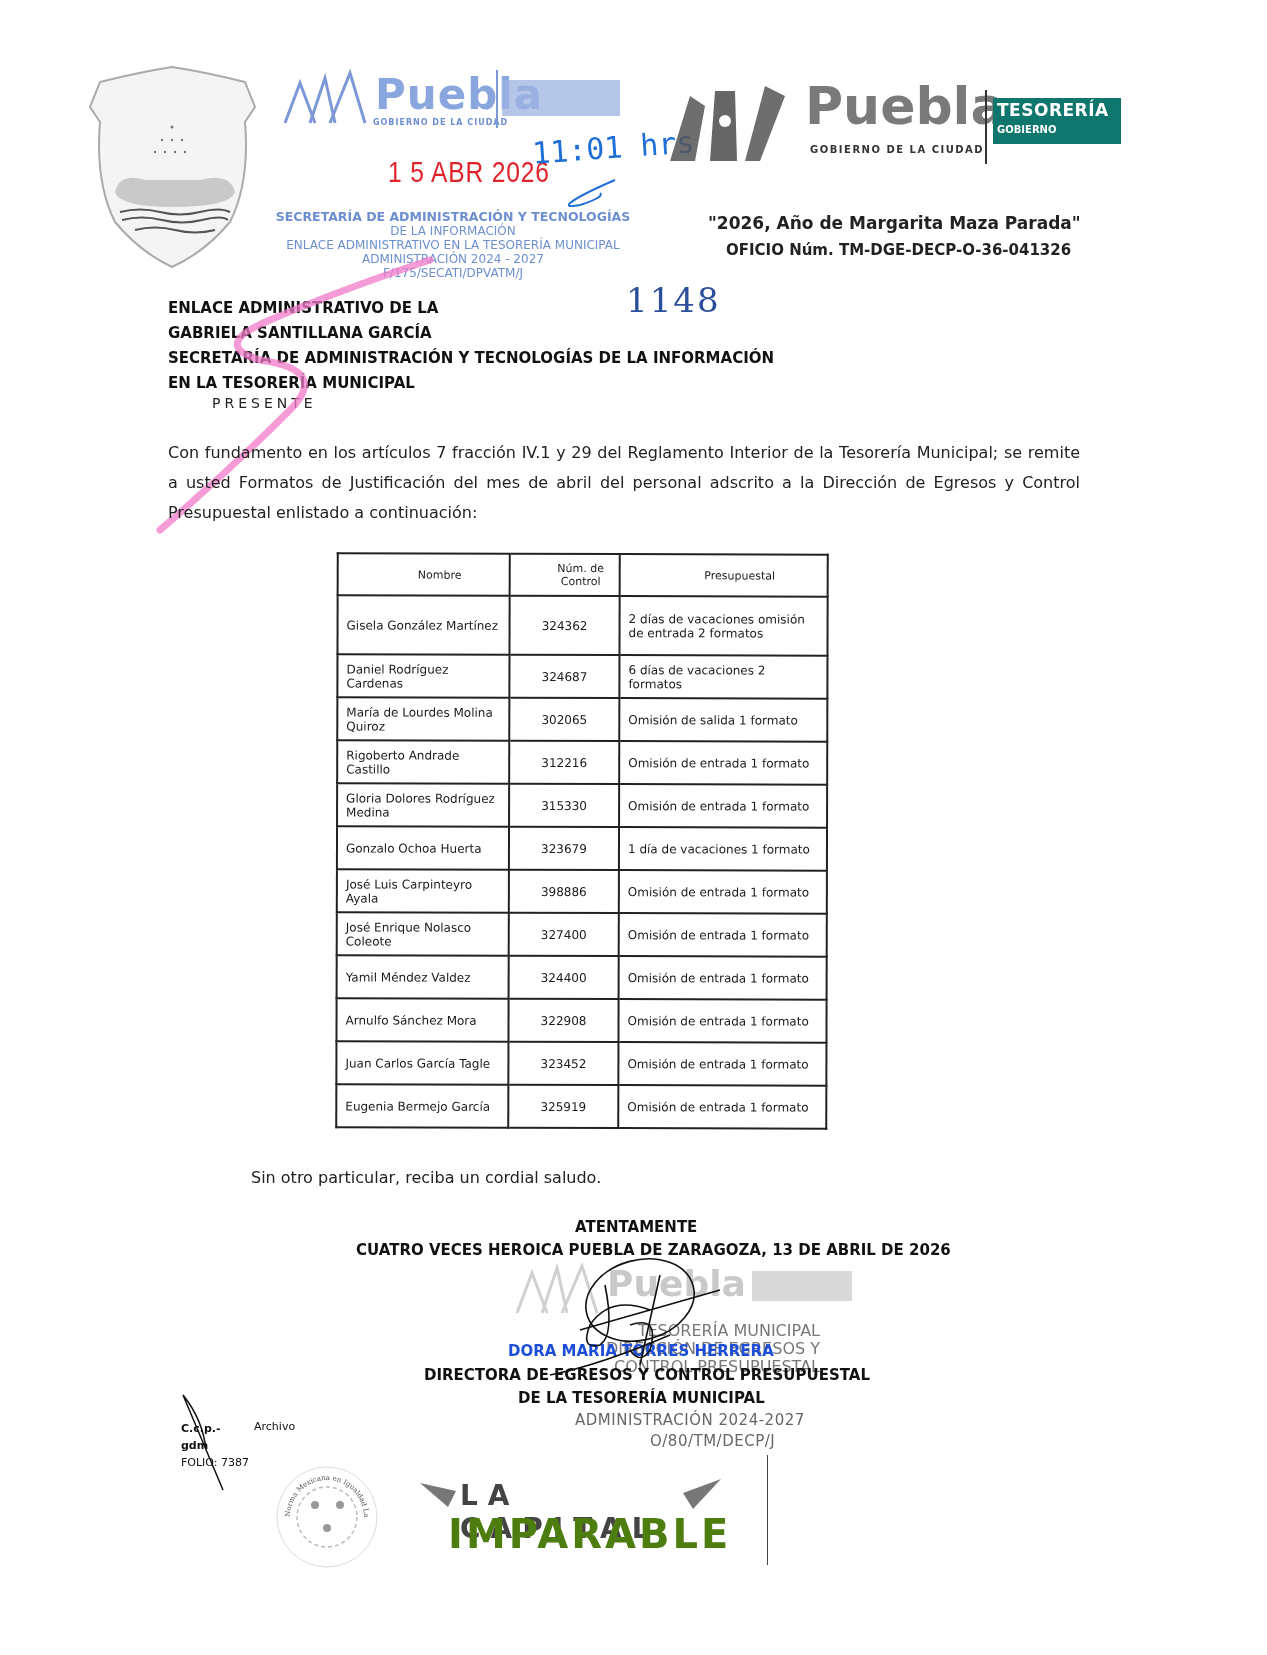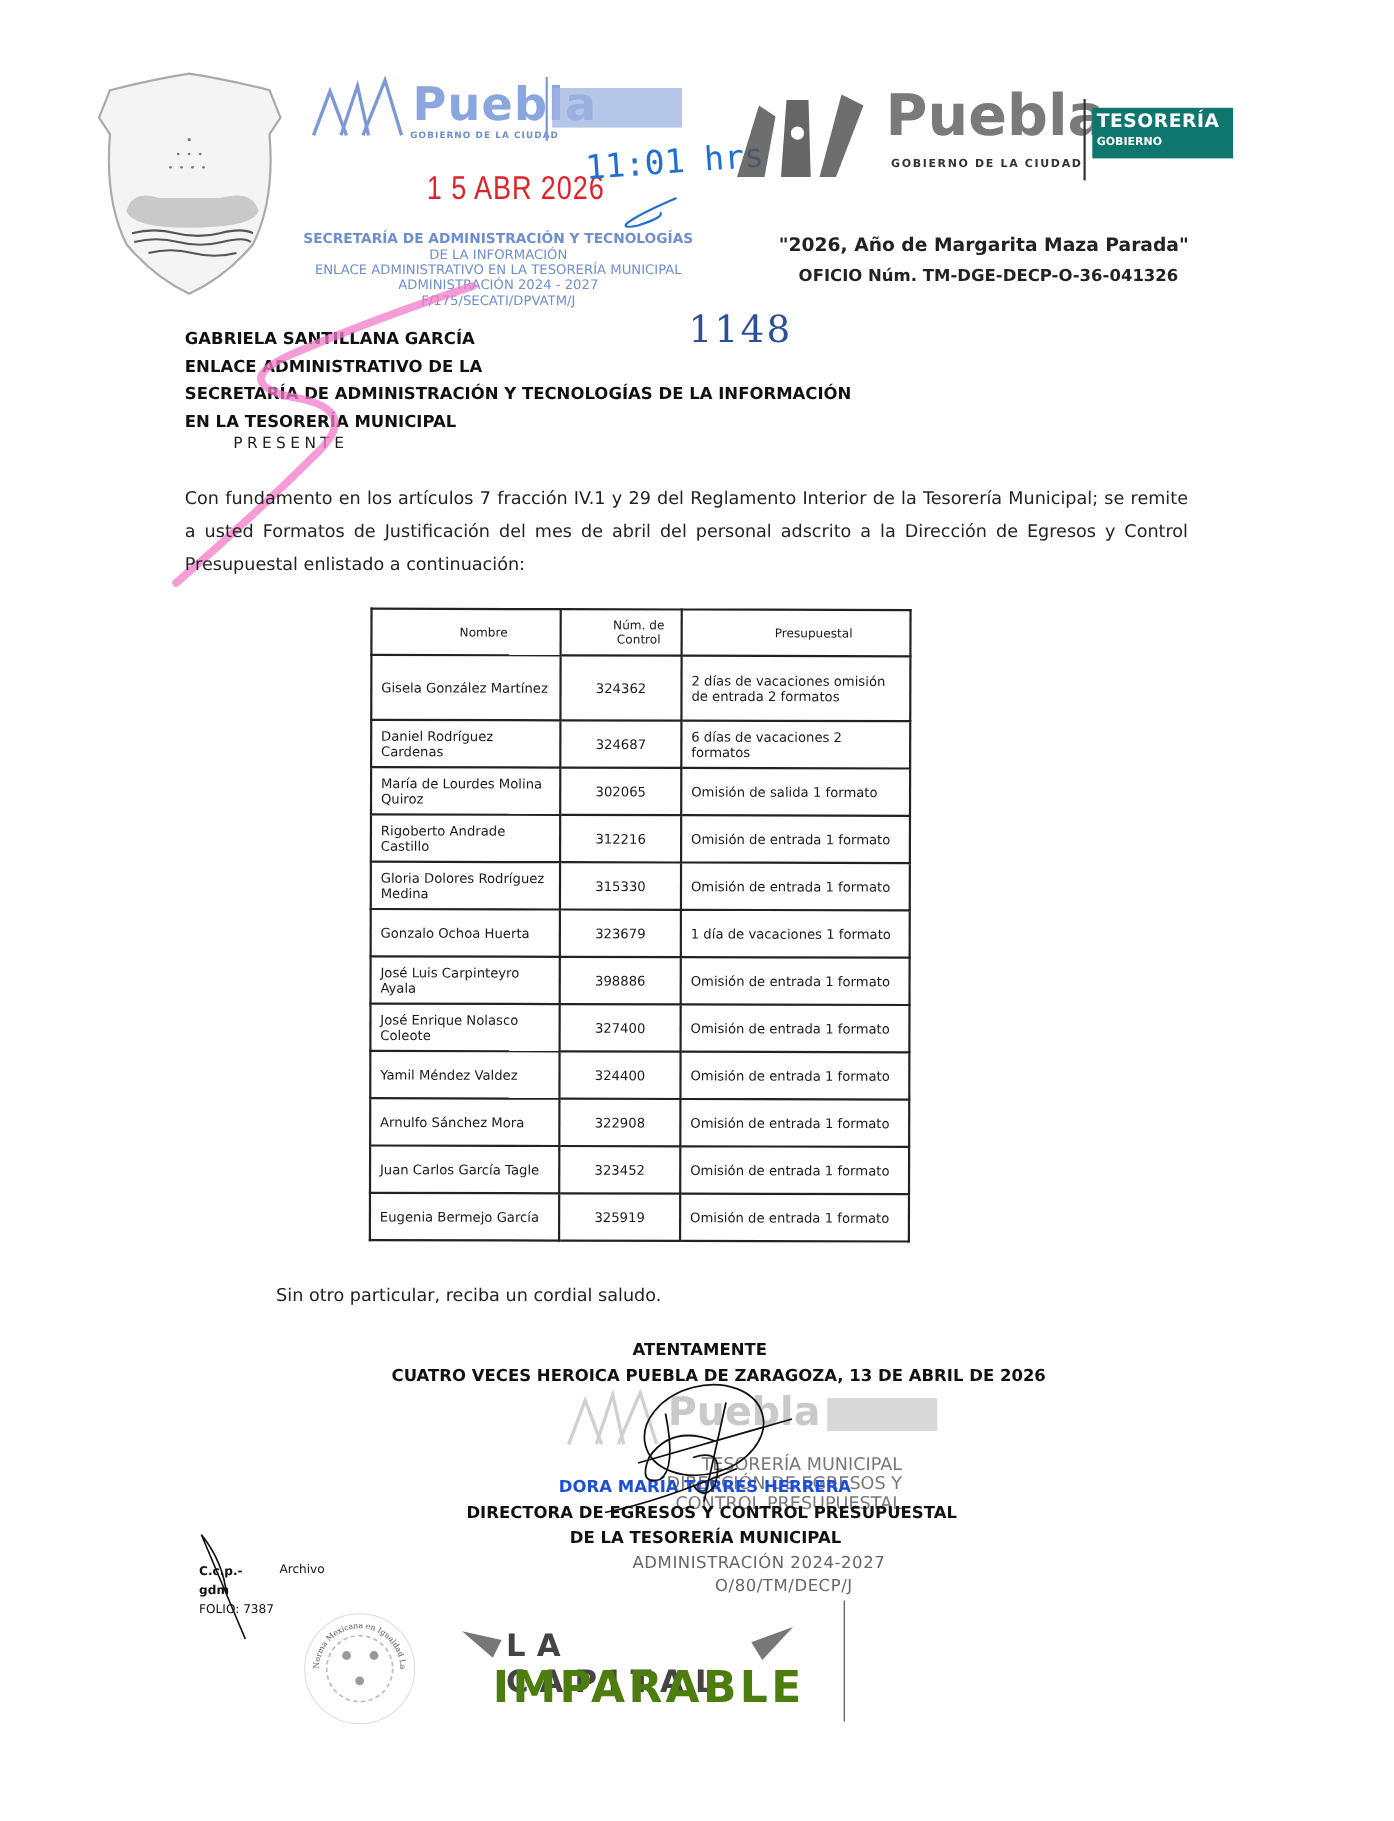--- a/index.html
+++ b/index.html
@@ -145,22 +145,22 @@
   <div class="teso">
     <span class="t1">TESORERÍA</span>
     <span class="t2">GOBIERNO</span>
   </div>
 </div>
 
 <div class="abs year-motto">"2026, Año de Margarita Maza Parada"</div>
 <div class="abs oficio">OFICIO Núm. TM-DGE-DECP-O-36-041326</div>
 
 <div class="abs addressee">
+  <div>ENLACE ADMINISTRATIVO DE LA</div>
   <div>GABRIELA SANTILLANA GARCÍA</div>
-  <div>ENLACE ADMINISTRATIVO DE LA</div>
   <div>SECRETARÍA DE ADMINISTRACIÓN Y TECNOLOGÍAS DE LA INFORMACIÓN</div>
   <div>EN LA TESORERÍA MUNICIPAL</div>
 </div>
 <div class="abs presente">PRESENTE</div>
 
 <svg class="abs pink-strokes" viewBox="0 0 320 300">
   <path d="M290 10 Q200 40 130 70 Q70 95 120 110 Q190 120 150 160 Q90 220 20 280" stroke="#f27ac8" stroke-width="7" fill="none" opacity=".75" stroke-linecap="round"></path>
 </svg>
 
 <div class="abs body-para">Con fundamento en los artículos 7 fracción IV.1 y 29 del Reglamento Interior de la Tesorería Municipal; se remite a usted Formatos de Justificación del mes de abril del personal adscrito a la Dirección de Egresos y Control Presupuestal enlistado a continuación:</div>

